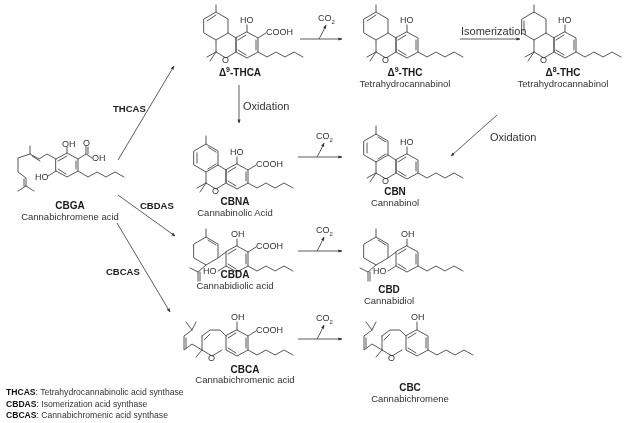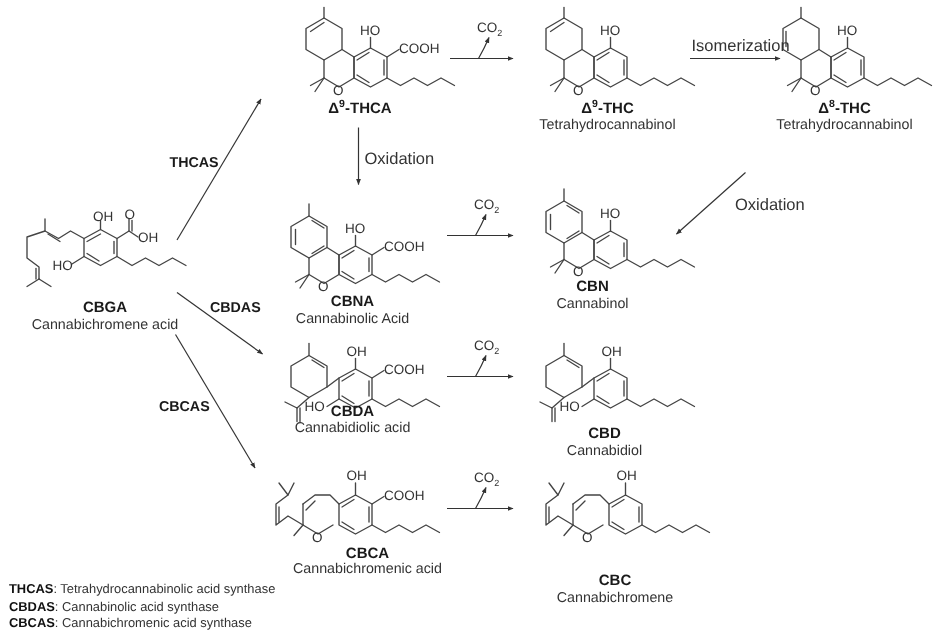--- a/index.html
+++ b/index.html
@@ -293,21 +293,21 @@
 <div class="lbl" style="left:360px;top:186px;width:70px">
   <div class="abbr">CBN</div>
   <div class="full">Cannabinol</div>
 </div>
 
 <div class="lbl" style="left:180px;top:269px;width:110px">
   <div class="abbr">CBDA</div>
   <div class="full">Cannabidiolic acid</div>
 </div>
 
-<div class="lbl" style="left:368px;top:284px;width:70px">
+<div class="lbl" style="left:354px;top:284px;width:70px">
   <div class="abbr">CBD</div>
   <div class="full">Cannabidiol</div>
 </div>
 
 <div class="lbl" style="left:185px;top:365px;width:120px">
   <div class="abbr" style="line-height:10px">CBCA</div>
   <div class="full" style="line-height:10px">Cannabichromenic acid</div>
 </div>
 
 <div class="lbl" style="left:360px;top:382px;width:100px">
@@ -318,15 +318,15 @@
 <div class="lbl enz" style="left:113px;top:103px">THCAS</div>
 <div class="lbl enz" style="left:140px;top:200px">CBDAS</div>
 <div class="lbl enz" style="left:106px;top:266px">CBCAS</div>
 
 <div class="lbl proc" style="left:243px;top:100px">Oxidation</div>
 <div class="lbl proc" style="left:490px;top:131px">Oxidation</div>
 <div class="lbl proc" style="left:461px;top:25px">Isomerization</div>
 
 <div class="legend">
   <div><b>THCAS</b><span>: </span><span>Tetrahydrocannabinolic acid synthase</span></div>
-  <div><b>CBDAS</b><span>: </span><span>Cannabinolic acid synthase</span></div>
+  <div><b>CBDAS</b><span>: </span><span>Isomerization acid synthase</span></div>
   <div><b>CBCAS</b><span>: </span><span>Cannabichromenic acid synthase</span></div>
 </div>
 
 </body></html>

